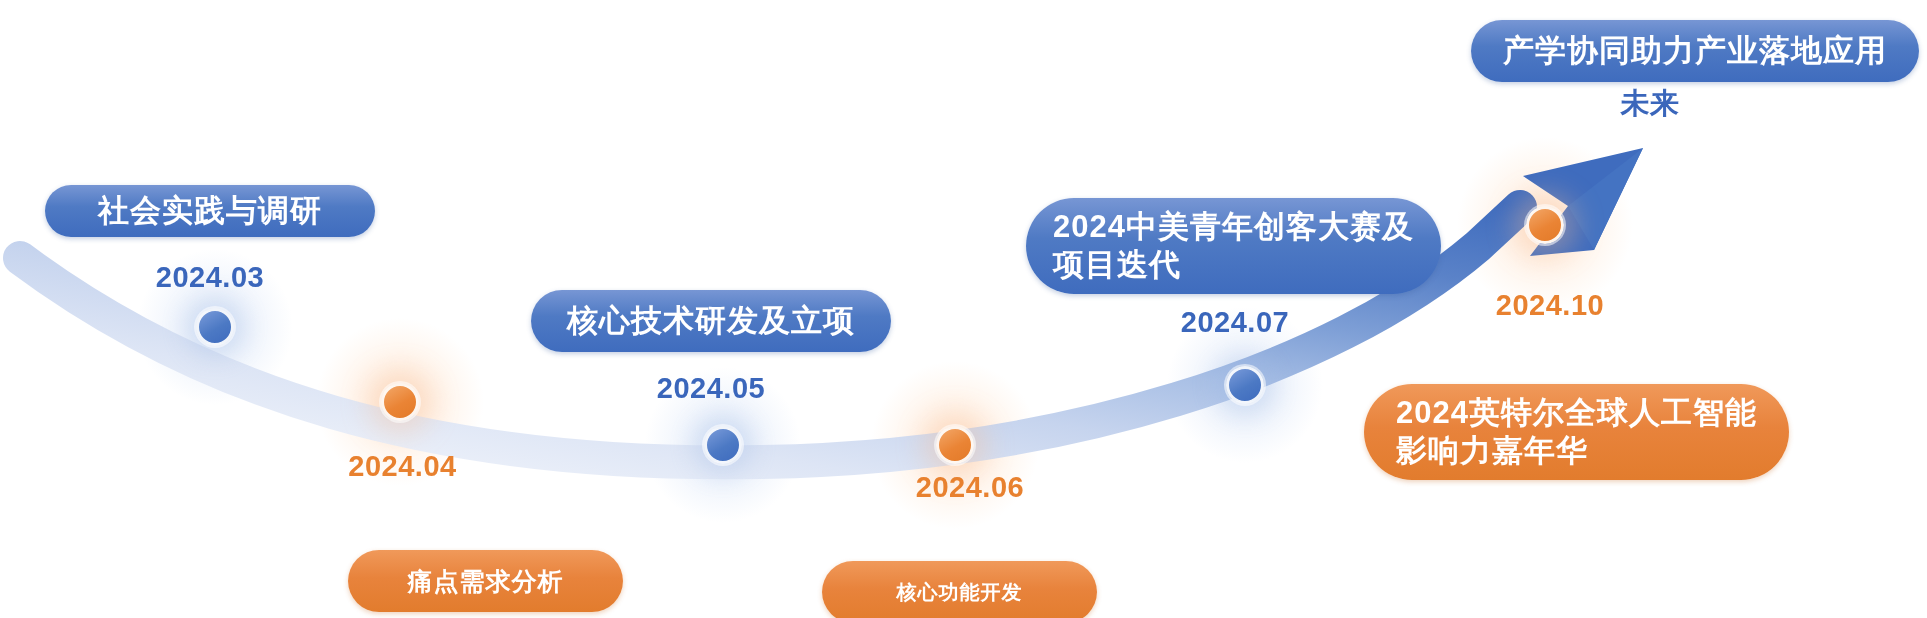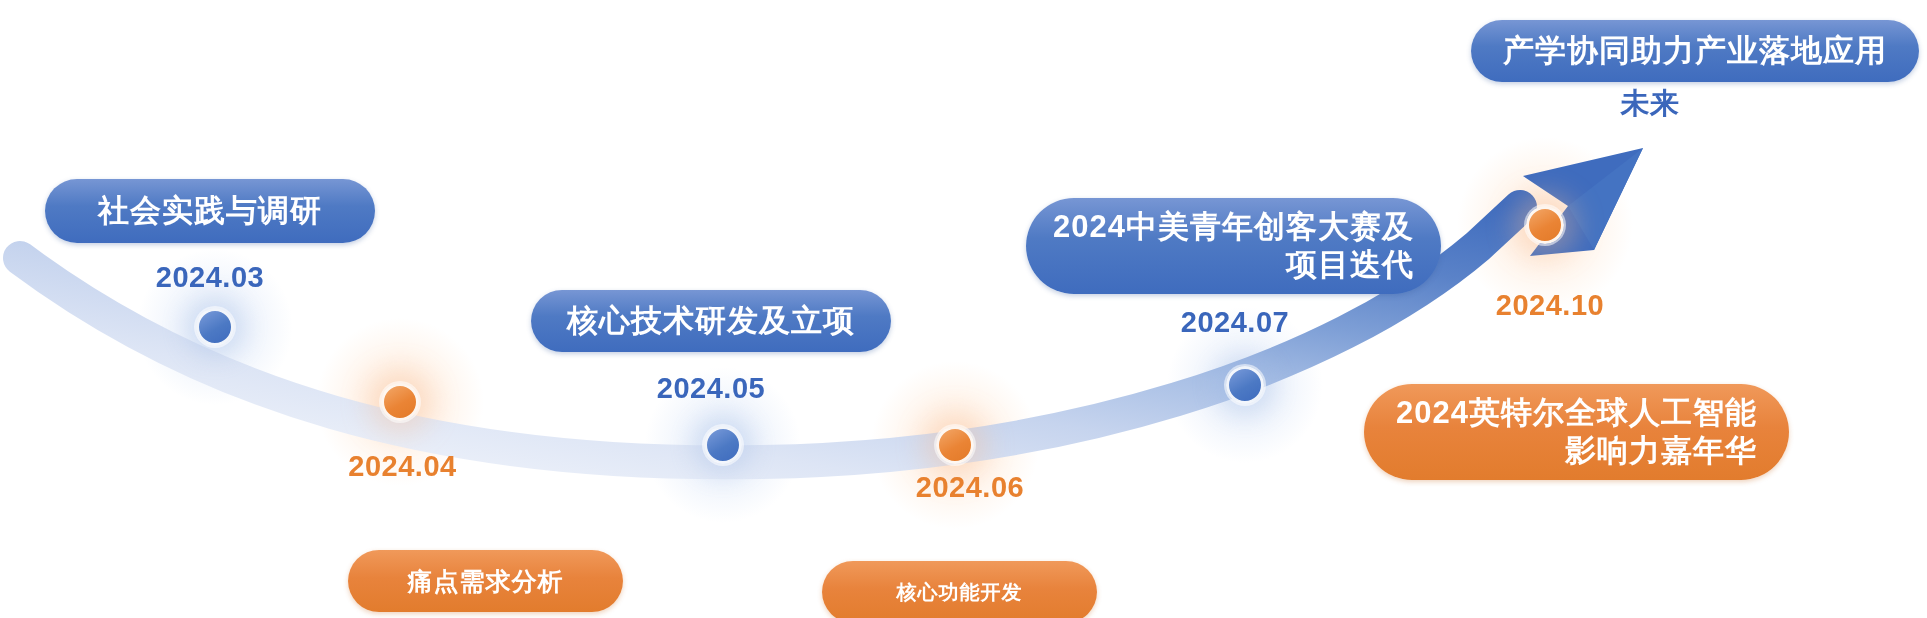--- a/index.html
+++ b/index.html
@@ -20,21 +20,21 @@
     width:1927px;
     height:618px;
     pointer-events:none;
   }
   
   .pill{
     position:absolute;
     display:flex;
     align-items:center;
     justify-content:center;
-    text-align:right;
+    text-align:left;
     color:#ffffff;
     border-radius:999px;
     box-sizing:border-box;
     white-space:pre-line;
     font-weight:700;
     letter-spacing:1px;
     line-height:1.22;
     padding:7px 26px;
   }
   .pill.blue{
@@ -123,21 +123,21 @@
     <path d="M 1643 148 L 1568 206 L 1594 250 Z" fill="#4473c2"></path>
   </svg>
 
   <div class="dot blue" style="left:196px;  top:308px;"></div>
   <div class="dot orange" style="left:381px;  top:383px;"></div>
   <div class="dot blue" style="left:704px;  top:426px;"></div>
   <div class="dot orange" style="left:936px;  top:426px;"></div>
   <div class="dot blue" style="left:1226px; top:366px;"></div>
   <div class="dot orange" style="left:1526px; top:206px;"></div>
 
-  <div class="pill blue" style="left:45px; top:179px; width:330px; height:64px; font-size:31px;">社会实践与调研</div>
+  <div class="pill blue" style="left:45px; top:185px; width:330px; height:52px; font-size:31px;">社会实践与调研</div>
   <div class="date blue" style="left:65px; top:261px; width:290px;">2024.03</div>
 
   <div class="date orange" style="left:260px; top:450px; width:285px;">2024.04</div>
   <div class="pill orange" style="left:348px; top:504px; width:275px; height:62px; font-size:25px;">痛点需求分析</div>
 
   <div class="pill blue" style="left:531px; top:290px; width:360px; height:62px; font-size:31px;">核心技术研发及立项</div>
   <div class="date blue" style="left:556px; top:372px; width:310px;">2024.05</div>
 
   <div class="date orange" style="left:825px; top:471px; width:290px;">2024.06</div>
   <div class="pill orange" style="left:822px; top:515px; width:275px; height:62px; font-size:20px;">核心功能开发</div>

